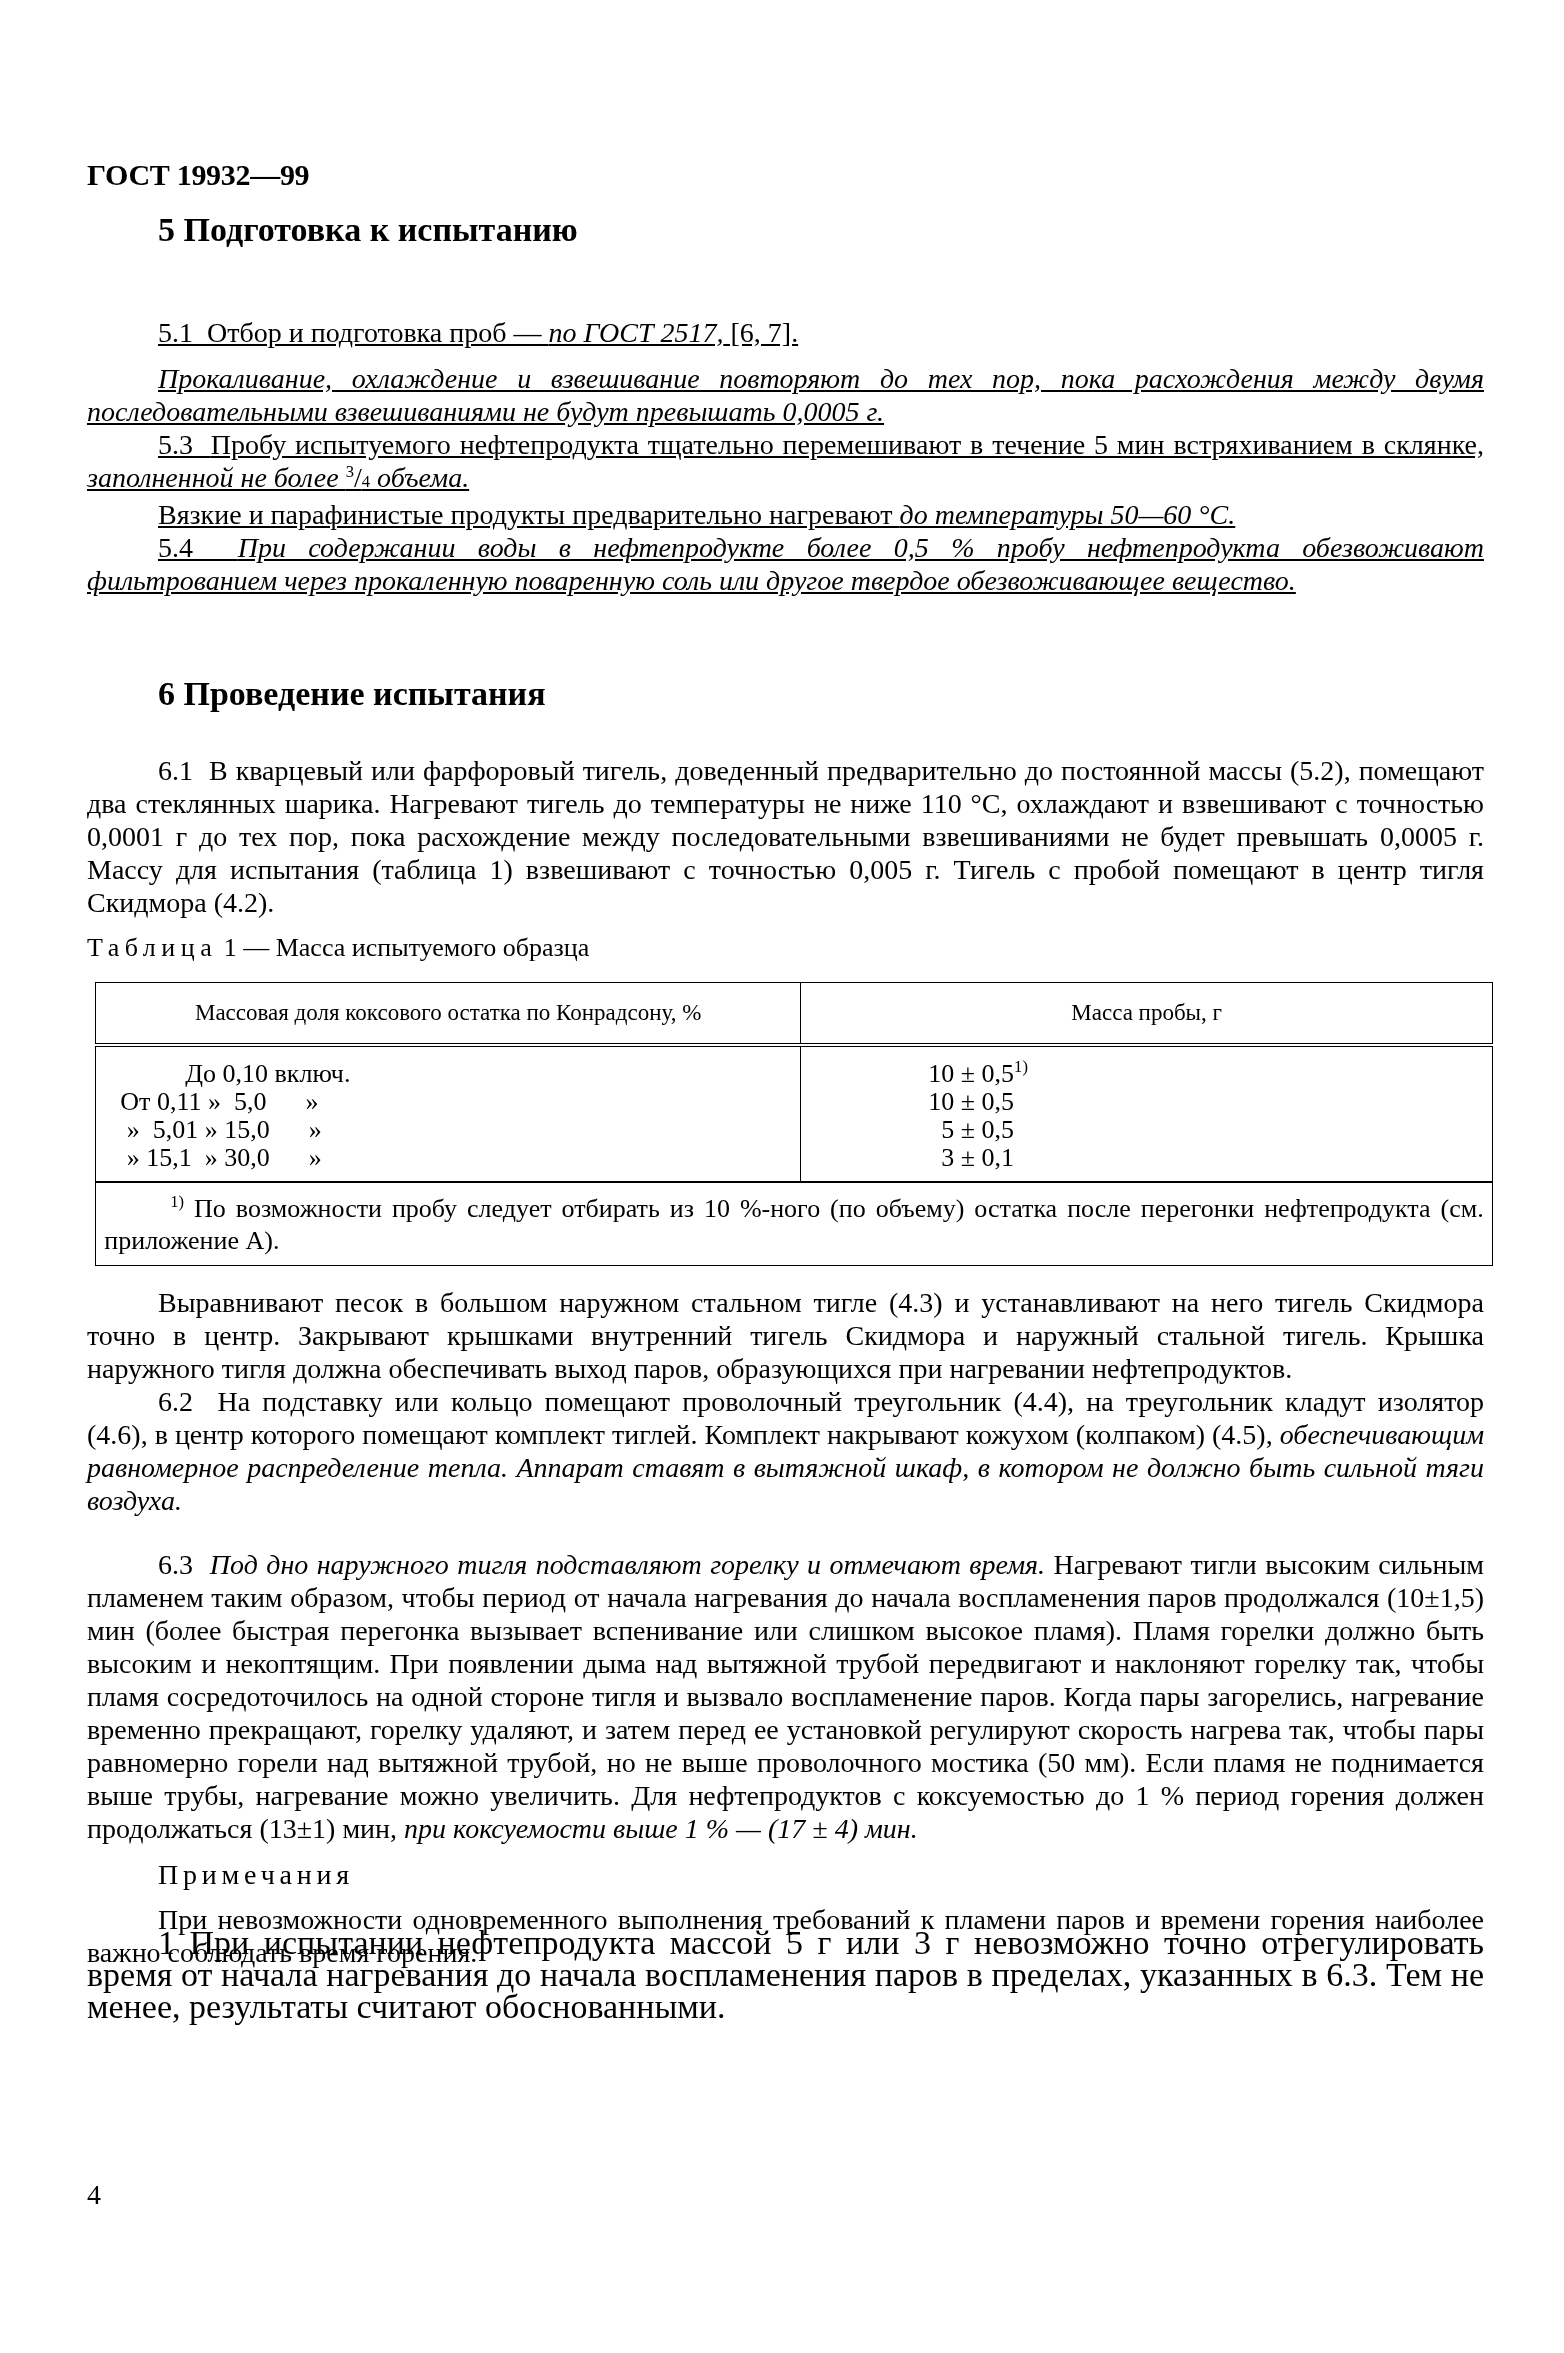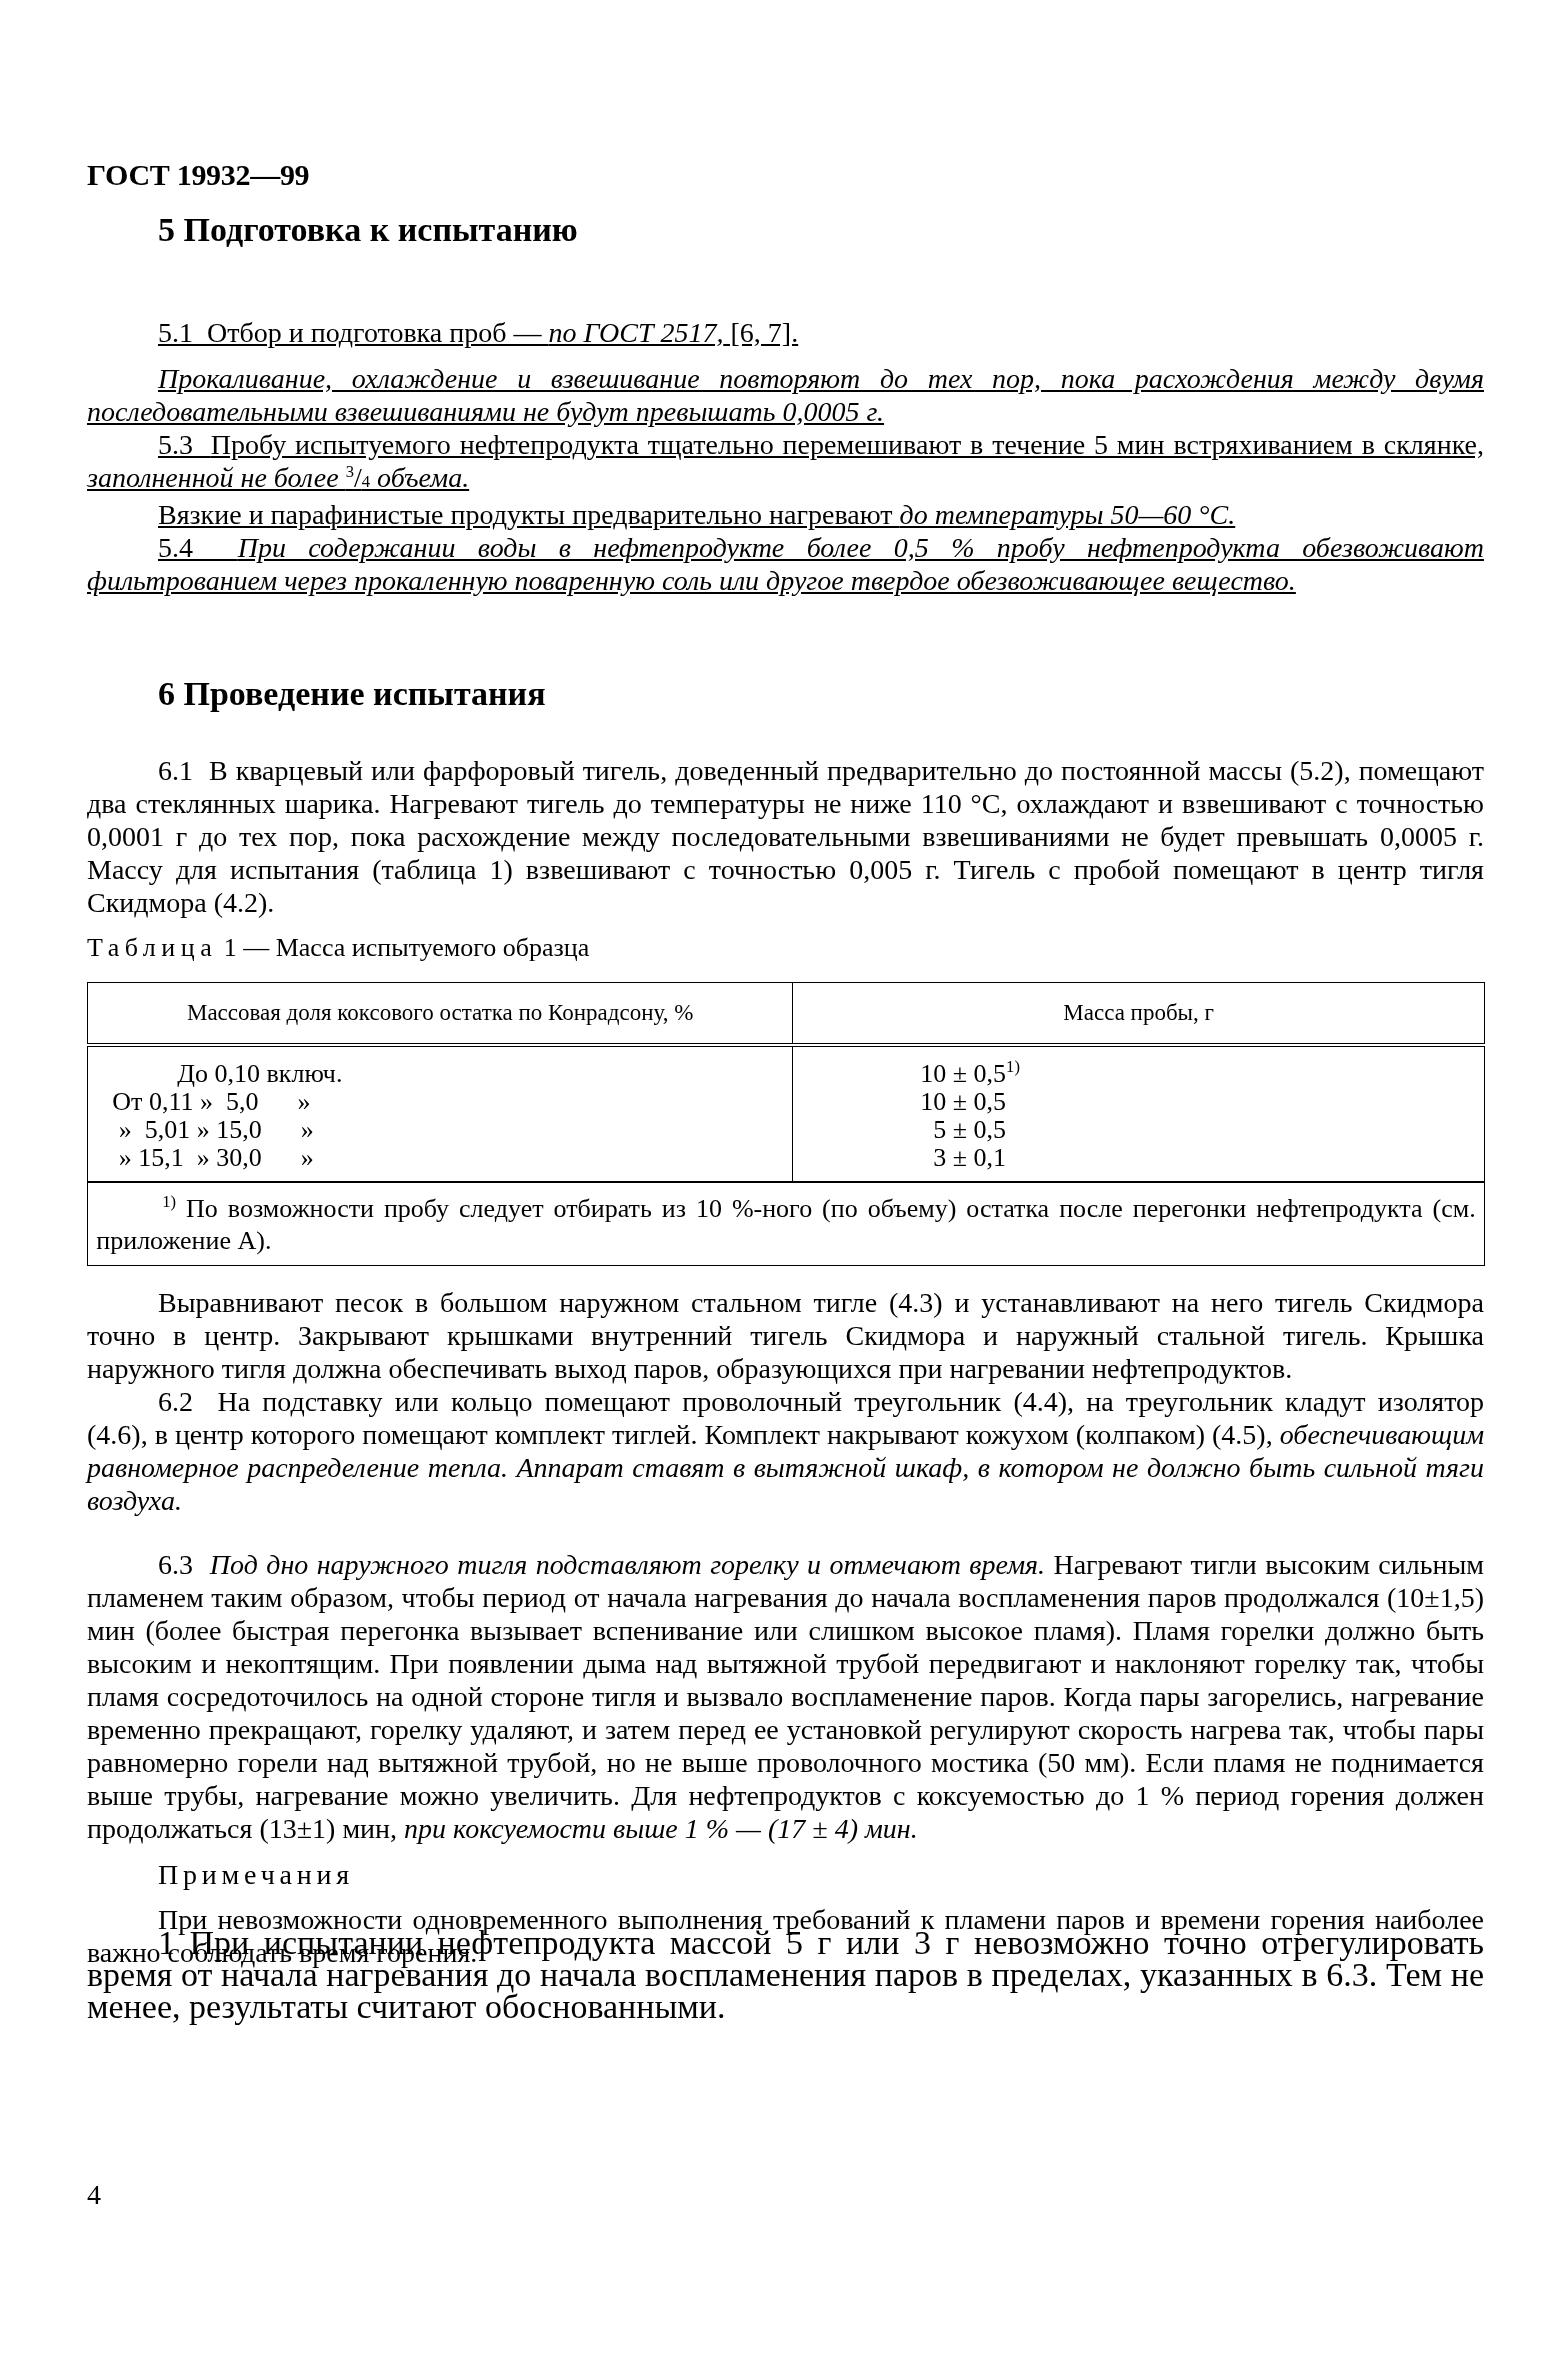--- a/index.html
+++ b/index.html
@@ -13,21 +13,21 @@
   .block { position: absolute; left: 0; width: 1397px; font-size: 28px; line-height: 33px; text-align: justify; }
   .block p { margin: 0; text-indent: 71px; }
   .block p.gap { margin-top: 12.5px; }
   .it { font-style: italic; }
   .sup { font-size: 16.6px; vertical-align: 10.4px; line-height: 0; }
   .frac { font-size: 28px; }
   .b1 { top: 316px; text-decoration: underline; }
   .b2 { top: 754px; }
   .caption { position: absolute; left: 0; top: 933px; font-size: 26px; }
   .caption .sp { letter-spacing: 5.5px; }
-  table.t { position: absolute; left: 0; top: 982px; width: 1398px; border-collapse: collapse; font-size: 26px; }
+  table.t { position: absolute; left: 8px; top: 982px; width: 1398px; border-collapse: collapse; font-size: 26px; }
   table.t th { font-weight: normal; font-size: 23px; height: 60px; border: 1.4px solid #000; border-bottom: 4.2px double #000; text-align: center; padding: 0; }
   table.t td { border-left: 1.4px solid #000; border-right: 1.4px solid #000; vertical-align: top; padding: 0; }
   table.t td.c1 { width: 696px; padding: 12.5px 0 9.7px 8.3px; line-height: 28px; }
   table.t td.c2 { padding: 12.5px 0 9.7px 0; line-height: 28px; }
   .c1 .row { white-space: pre; margin-left: 16px; }
   .c1 .row.first { padding-left: 65px; }
   .c2 .row { padding-left: 127px; white-space: pre; }
   table.t td.foot { border: 1.4px solid #000; border-top: 2.8px solid #000; padding: 9.7px 8.3px 8.3px 8.3px; line-height: 32px; text-align: justify; }
   table.t td.foot .fi { text-indent: 66px; }
   .b3 { top: 1286px; }

